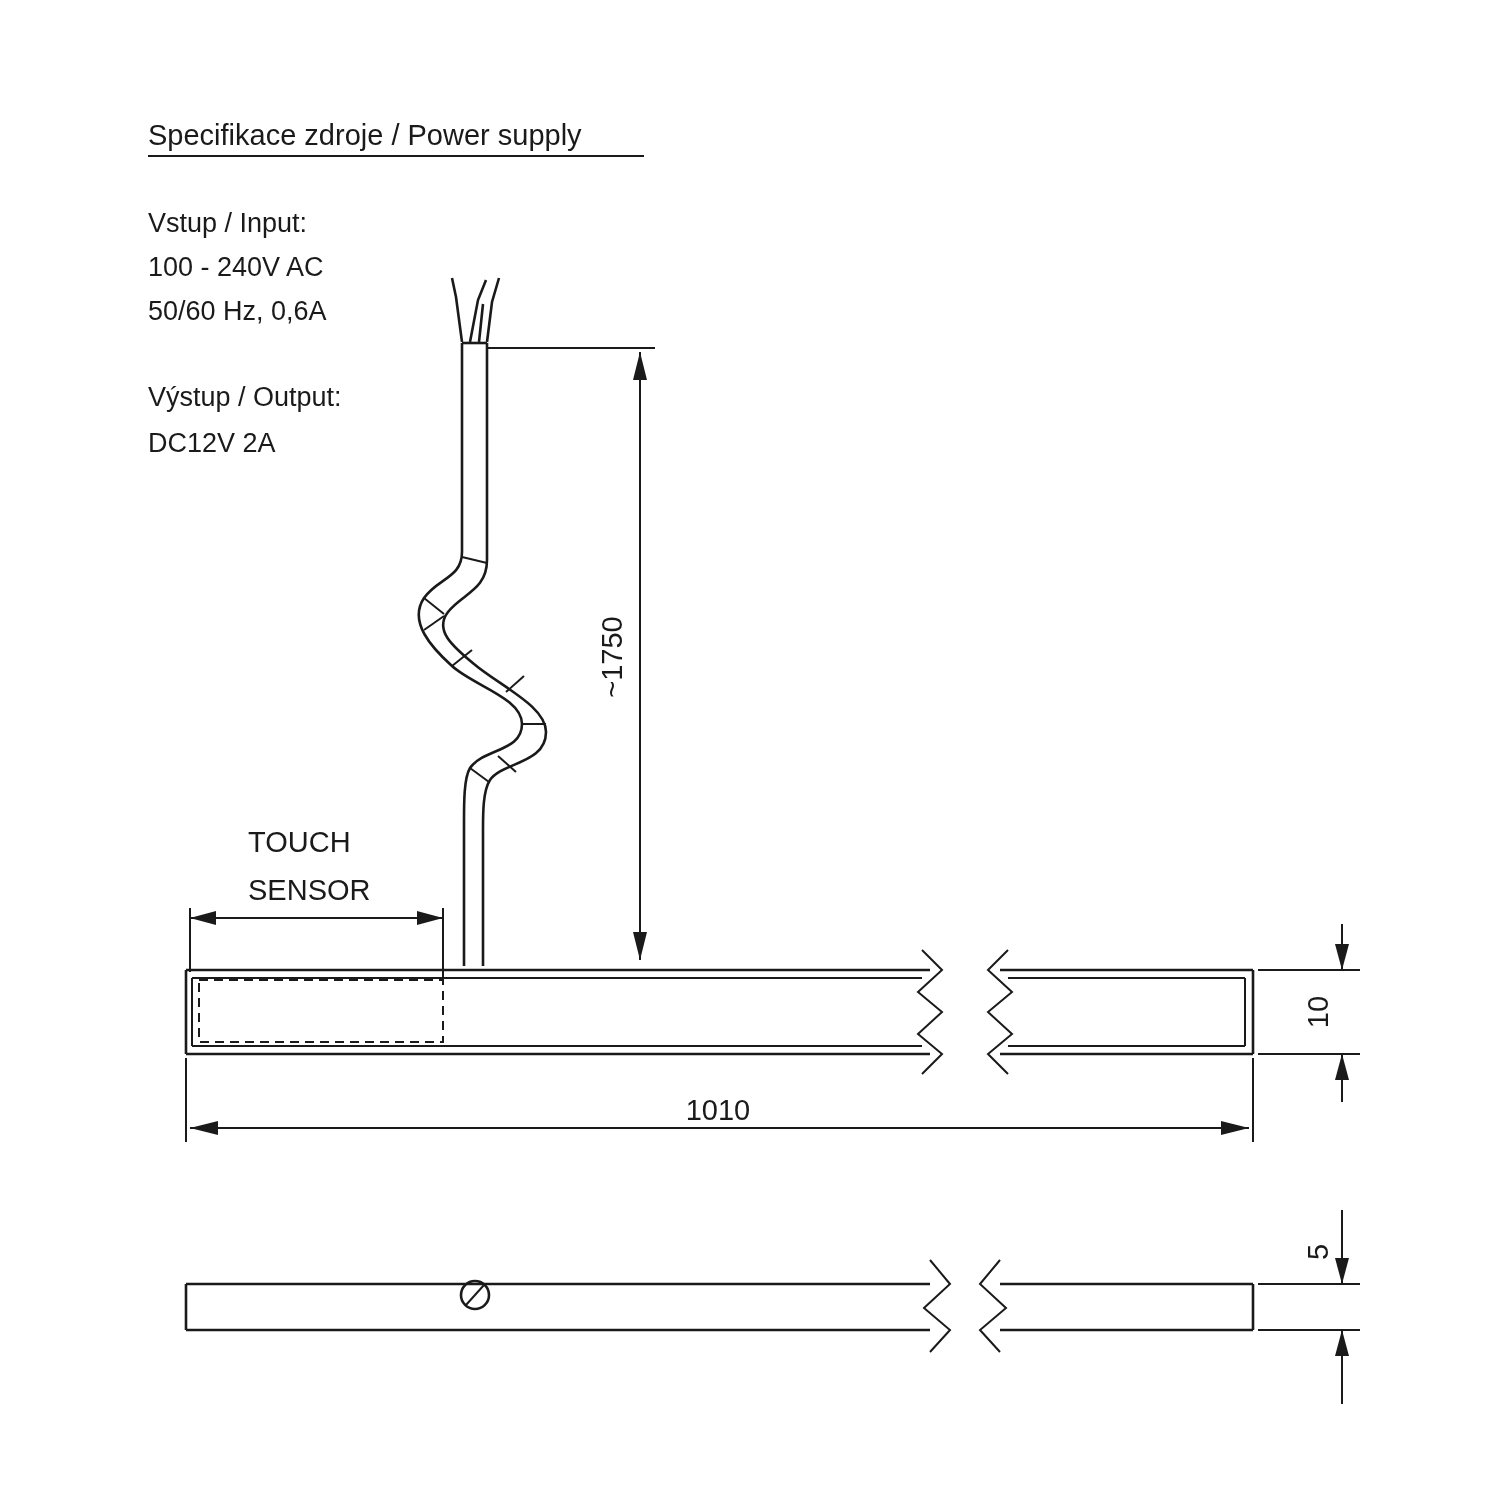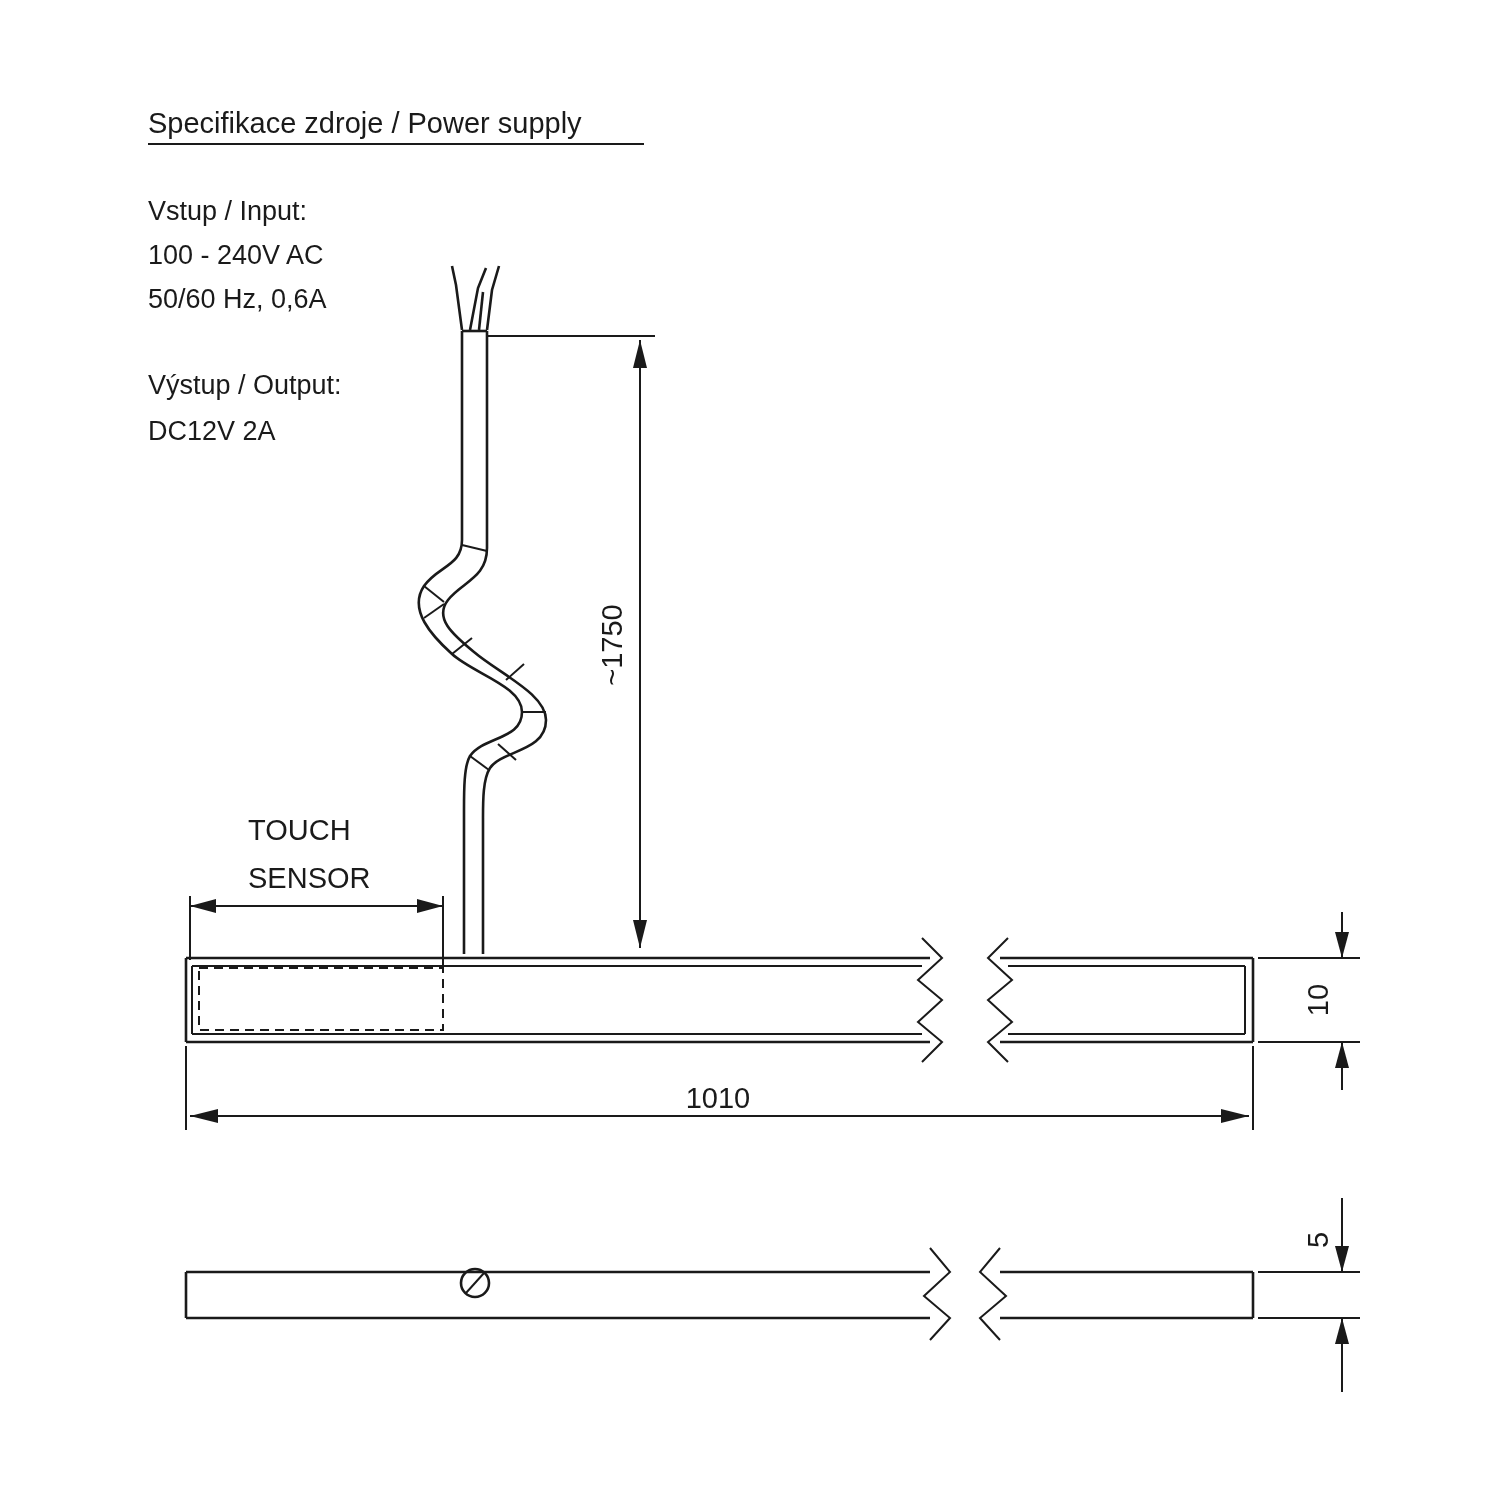--- a/index.html
+++ b/index.html
@@ -11,21 +11,21 @@
     width: 1500px;
     height: 1500px;
     font-family: "Liberation Sans", sans-serif;
     color: #1a1a1a;
     position: relative;
     overflow: hidden;
   }
   #sheet {
     position: absolute;
     left: 0;
-    top: 0;
+    top: 12px;
     width: 1500px;
     height: 1348px;
   }
   svg {
     display: block;
   }
   text {
     font-family: "Liberation Sans", sans-serif;
     fill: #1a1a1a;
   }

